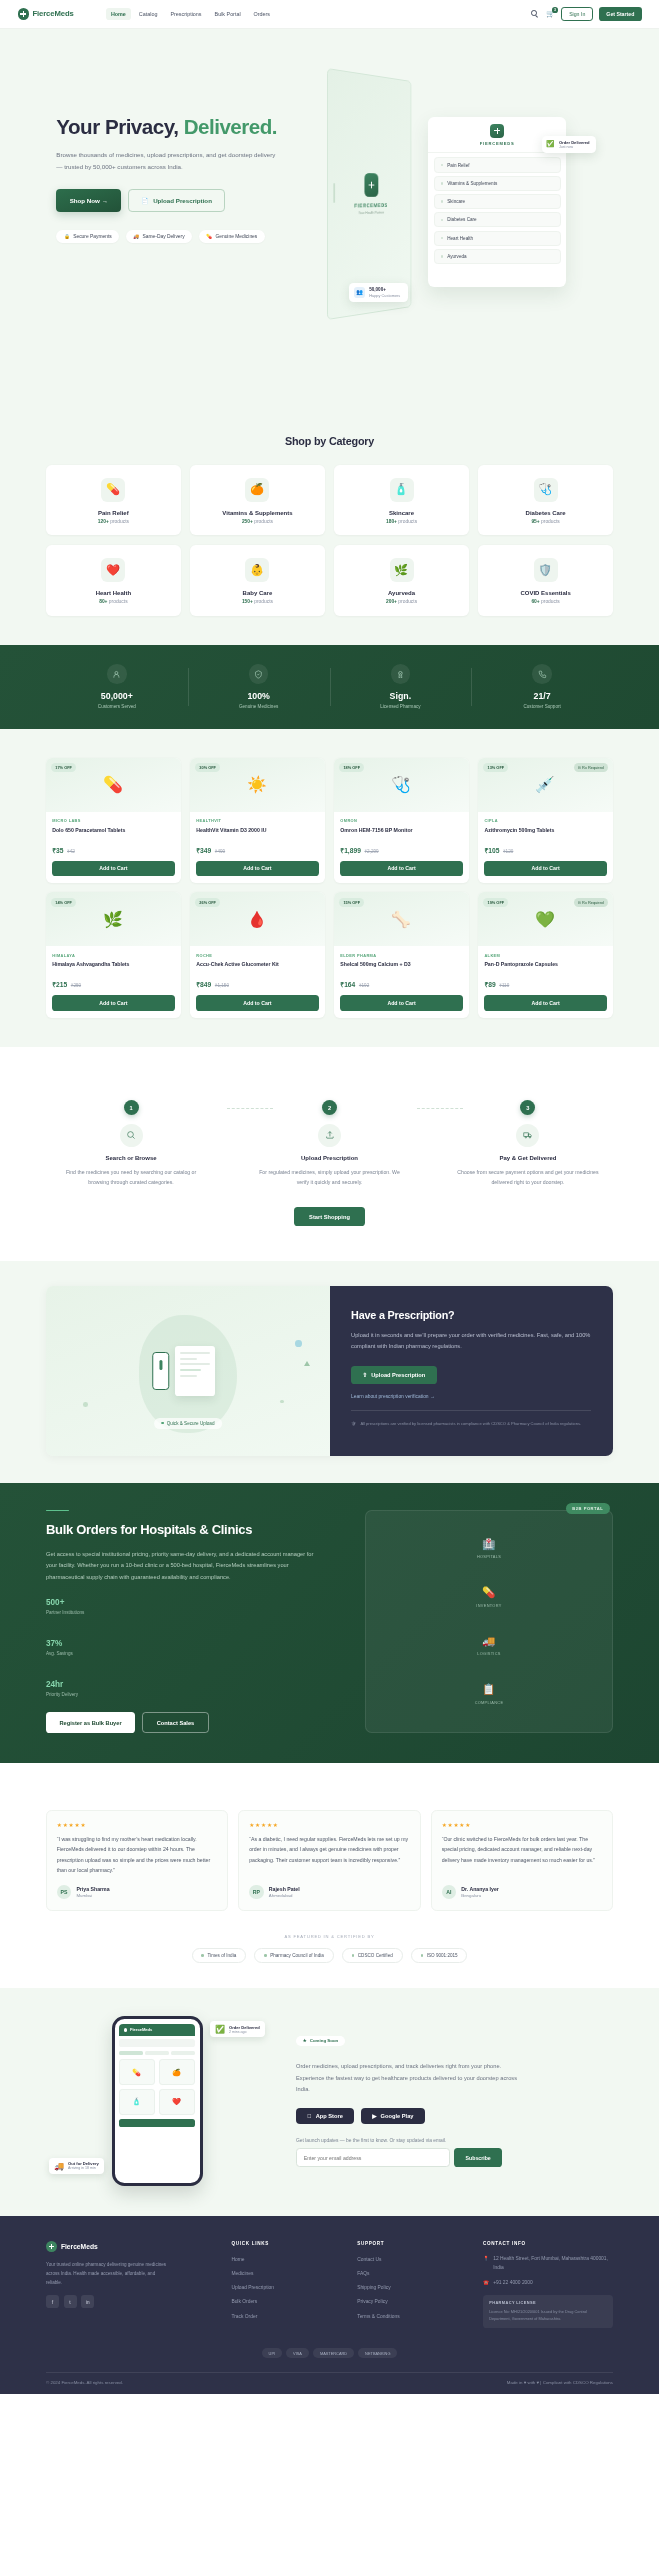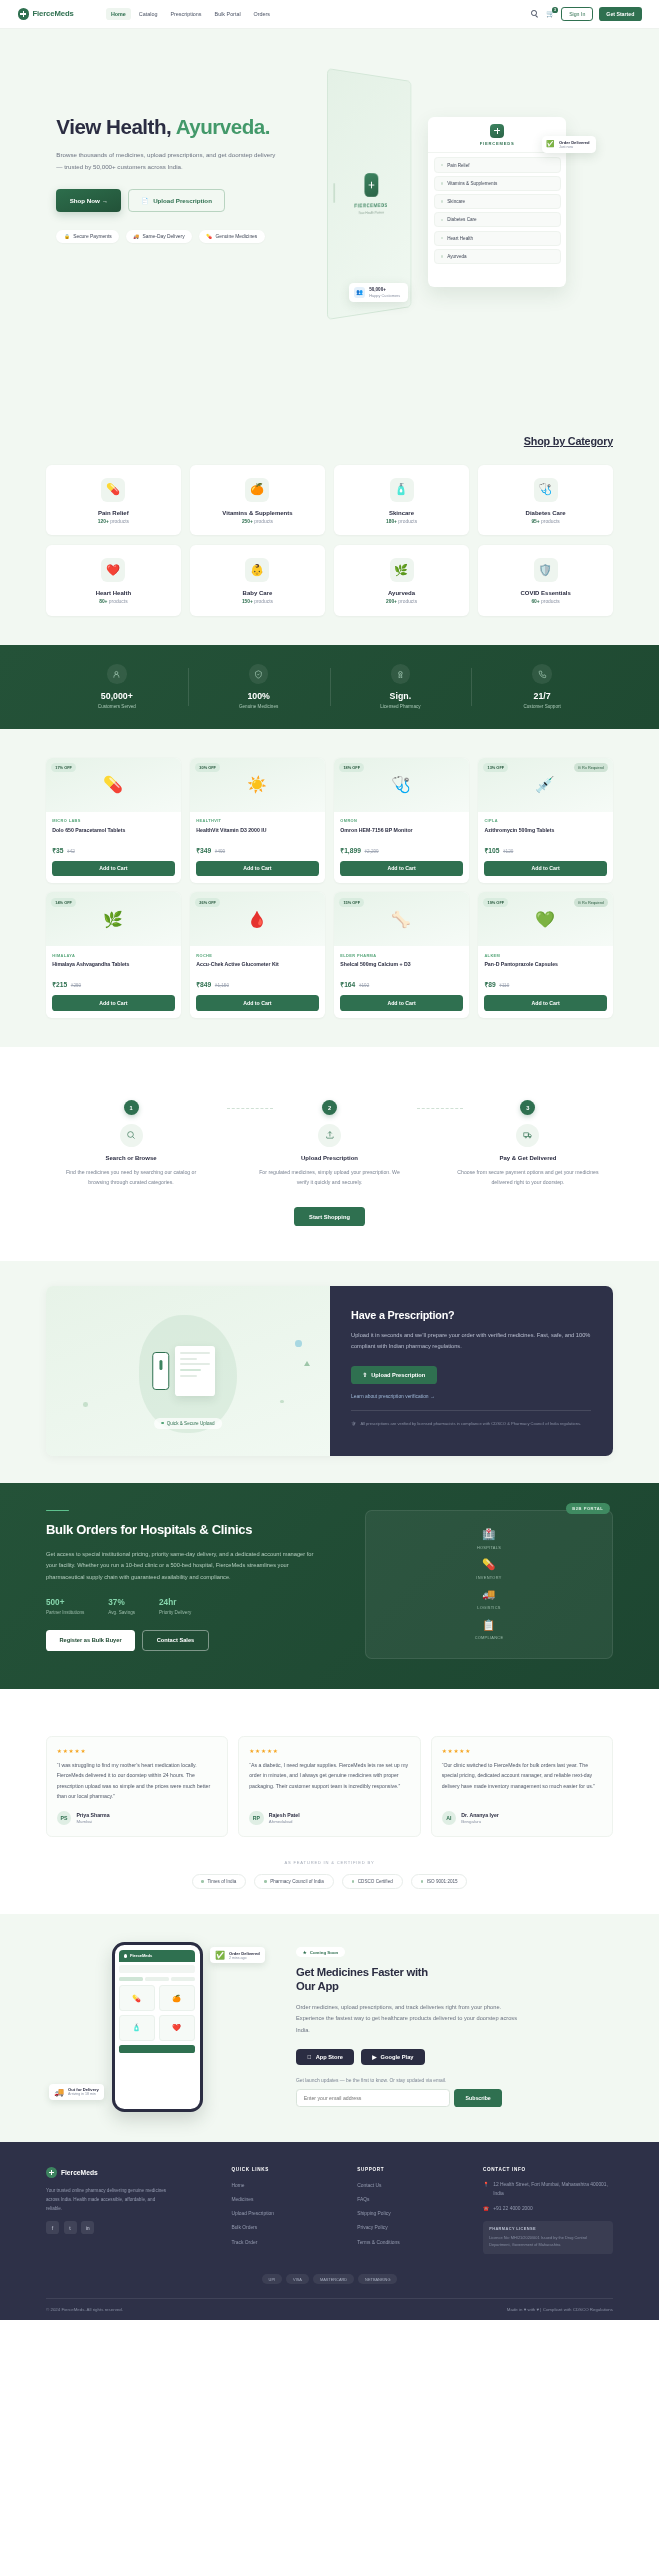--- a/index.html
+++ b/index.html
@@ -153,21 +153,21 @@
   }
   .art-chip-icon {
     width:11.3px; height:11.3px; border-radius:3.1px; background:#e3f0fb;
     display:flex; align-items:center; justify-content:center; font-size:5.7px;
   }
   .art-chip-t { font-size:4.6px; font-weight:bold; color:#2b2d42; }
   .art-chip-s { font-size:3.9px; color:#8a92a3; margin-top:0.5px; }
 
   
   .sec { padding:29px 0; }
-  .sec-head { text-align:right; margin-bottom:17.5px;text-decoration:underline; }
+  .sec-head { text-align:center; margin-bottom:17.5px; }
   .sec-title { font-size:10.8px; font-weight:bold; letter-spacing:-0.2px; color:#2b2d42; }
   .sec-sub { font-size:5.7px; color:#7b8493; margin-top:5.7px; line-height:1.9; }
 
   
   .cat-sec { background:#f2f8f2; }
   .cat-grid { display:grid; grid-template-columns:repeat(4,1fr); gap:9.3px; }
   .cat-card {
     background:#fff; border-radius:5.7px; padding:13.4px 5.2px 11.3px; text-align:center;
     box-shadow:0 0.5px 2.1px rgba(0,0,0,.045); cursor:pointer;
   }
@@ -333,21 +333,21 @@
   .bulk-inner { width:567px; margin:0 auto; display:flex; gap:20px; position:relative; }
   .bulk-left { width:299px; }
   .bulk-portal {
     position:absolute; right:3.1px; top:-7.2px; background:#3f8a61; color:#dff0e5;
     font-size:4.1px; font-weight:bold; letter-spacing:0.5px; padding:3.1px 6.7px;
     border-radius:6.7px;
   }
   .bulk-rule { width:23px; height:1.5px; background:#5ec18d; border-radius:1px; margin-bottom:10.3px; }
   .bulk-title { font-size:13px; font-weight:bold; color:#fff; line-height:1.24; letter-spacing:-0.3px; }
   .bulk-desc { font-size:5.7px; line-height:2; color:#b4cebf; margin-top:11.3px; max-width:268px; }
-  .bulk-stats { display:flex; gap:24px; margin-top:14.4px; }
+  .bulk-stats { display:flex; gap:24px; margin-top:14.4px;flex-direction:column; }
   .bulk-v { font-size:8.2px; font-weight:bold; color:#87d6ad; }
   .bulk-l { font-size:4.6px; color:#9cbcab; margin-top:3.1px; }
   .bulk-cta { display:flex; gap:7.2px; margin-top:15.5px; }
   .btn-bulk-white {
     background:#fff; color:#1f4a32; border:none; font-size:5.7px; font-weight:bold;
     padding:6.2px 13.4px; border-radius:3.6px; cursor:pointer;
   }
   .btn-bulk-ghost {
     background:transparent; color:#fff; border:0.5px solid rgba(255,255,255,.42);
     font-size:5.7px; font-weight:bold; padding:6.2px 13.4px; border-radius:3.6px; cursor:pointer;
@@ -511,22 +511,22 @@
     </div>
     <button class="btn-outline-sm">Sign In</button>
     <button class="btn-primary-sm">Get Started</button>
   </div>
 </div>
 
 <div class="hero">
   <div class="hero-inner">
     <div class="hero-left">
       <div class="hero-h1">
-        <span>View Health,</span>
-        <span class="accent">Ayurveda.</span>
+        <span>Your Privacy,</span>
+        <span class="accent">Delivered.</span>
       </div>
       <div class="hero-sub">Browse thousands of medicines, upload prescriptions, and get doorstep delivery — trusted by 50,000+ customers across India.</div>
       <div class="hero-cta">
         <button class="btn-hero-primary">Shop Now  →</button>
         <button class="btn-hero-outline">
           <span>📄</span>
           <span>Upload Prescription</span>
         </button>
       </div>
       <div class="hero-badges">
@@ -1074,24 +1074,20 @@
             <div class="abt">Out for Delivery</div>
             <div class="abs">Arriving in 18 min</div>
           </div>
         </div>
       </div>
       <div class="app-copy">
         <div class="app-tag">
           <span>★</span>
           <span>Coming Soon</span>
         </div>
-        <div class="app-title">
-          <div>Get Medicines Faster with</div>
-          <div>Our App</div>
-        </div>
         <div class="app-desc">Order medicines, upload prescriptions, and track deliveries right from your phone. Experience the fastest way to get healthcare products delivered to your doorstep across India.</div>
         <div class="store-row">
           <button class="store-btn">
             <span></span>
             <span>App Store</span>
           </button>
           <button class="store-btn">
             <span>▶</span>
             <span>Google Play</span>
           </button>

